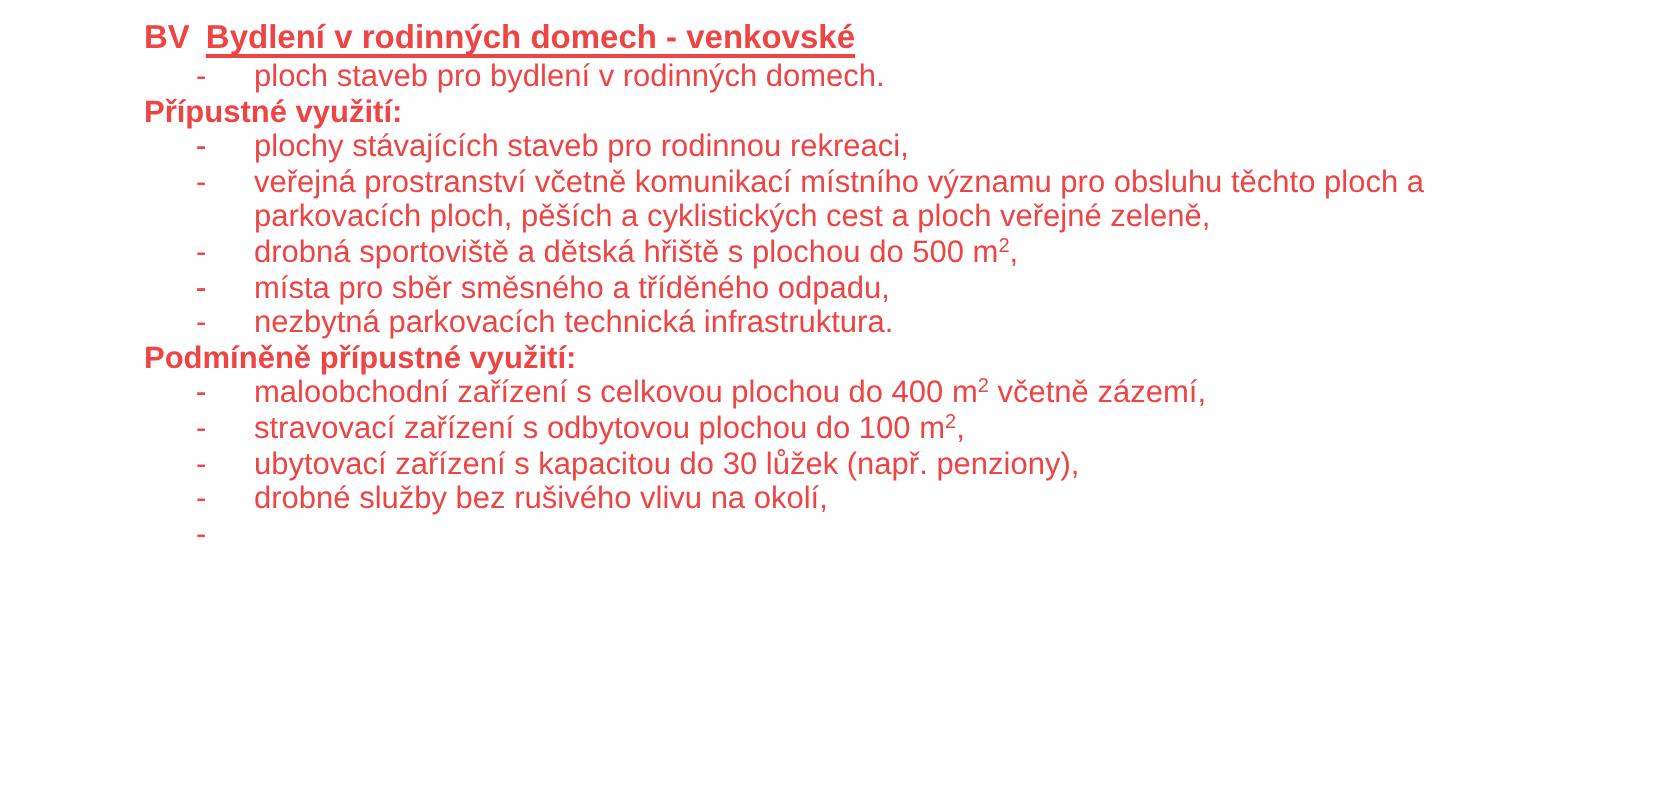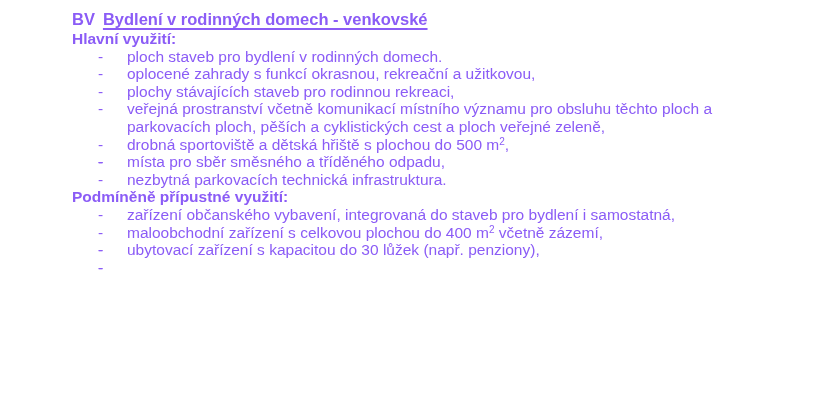--- a/index.html
+++ b/index.html
@@ -12,21 +12,21 @@
     height: 406px;
     overflow: hidden;
   }
   .doc {
     box-sizing: border-box;
     width: 748px;
     padding: 9px 30px 0 72px;
     font-family: "Liberation Sans", sans-serif;
     font-size: 15.5px;
     line-height: 17.6px;
-    color: #8b5cf6;
+    color: #ef4444;
   }
   .title {
     font-weight: bold;
     font-size: 16.5px;
     line-height: 20px;
     margin-bottom: 1px;
     white-space: nowrap;
   }
   .title-code {
     margin-right: 8px;
@@ -60,36 +60,36 @@
 </style>
 </head>
 <body>
 
 <div class="doc">
   <div class="title">
     <span class="title-code">BV</span><span class="title-name">Bydlení v rodinných domech - venkovské</span>
   </div>
   <div id="sections">
       <div class="section">
-        <div class="heading">Hlavní využití:</div>
         <div class="item"><span class="dash">-</span><span class="text"><span>ploch staveb pro bydlení v rodinných domech.</span></span></div>
       </div>
       <div class="section">
-        <div class="item"><span class="dash">-</span><span class="text"><span>oplocené zahrady s funkcí okrasnou, rekreační a užitkovou,</span></span></div>
+        <div class="heading">Přípustné využití:</div>
+        <div class="item"><span class="dash">-</span></div>
         <div class="item"><span class="dash">-</span><span class="text"><span>plochy stávajících staveb pro rodinnou rekreaci,</span></span></div>
         <div class="item"><span class="dash">-</span><span class="text"><span>veřejná prostranství včetně komunikací místního významu pro obsluhu těchto ploch a parkovacích ploch, pěších a cyklistických cest a ploch veřejné zeleně,</span></span></div>
         <div class="item"><span class="dash">-</span><span class="text"><span>drobná sportoviště a dětská hřiště s plochou do 500 m</span><sup>2</sup><span>,</span></span></div>
         <div class="item"><span class="dash">-</span></div>
         <div class="item"><span class="dash">-</span></div>
         <div class="item"><span class="dash">-</span><span class="text"><span>místa pro sběr směsného a tříděného odpadu,</span></span></div>
         <div class="item"><span class="dash">-</span><span class="text"><span>nezbytná parkovacích technická infrastruktura.</span></span></div>
       </div>
       <div class="section">
         <div class="heading">Podmíněně přípustné využití:</div>
-        <div class="item"><span class="dash">-</span><span class="text"><span>zařízení občanského vybavení, integrovaná do staveb pro bydlení i samostatná,</span></span></div>
+        <div class="item"><span class="dash">-</span></div>
         <div class="item"><span class="dash">-</span><span class="text"><span>maloobchodní zařízení s celkovou plochou do 400 m</span><sup>2</sup><span> včetně zázemí,</span></span></div>
-        <div class="item"><span class="dash">-</span></div>
+        <div class="item"><span class="dash">-</span><span class="text"><span>stravovací zařízení s odbytovou plochou do 100 m</span><sup>2</sup><span>,</span></span></div>
         <div class="item"><span class="dash">-</span><span class="text"><span>ubytovací zařízení s kapacitou do 30 lůžek (např. penziony),</span></span></div>
-        <div class="item"><span class="dash">-</span></div>
+        <div class="item"><span class="dash">-</span><span class="text"><span>drobné služby bez rušivého vlivu na okolí,</span></span></div>
         <div class="item"><span class="dash">-</span></div>
       </div>
     </div>
 </div>
 
 </body></html>

